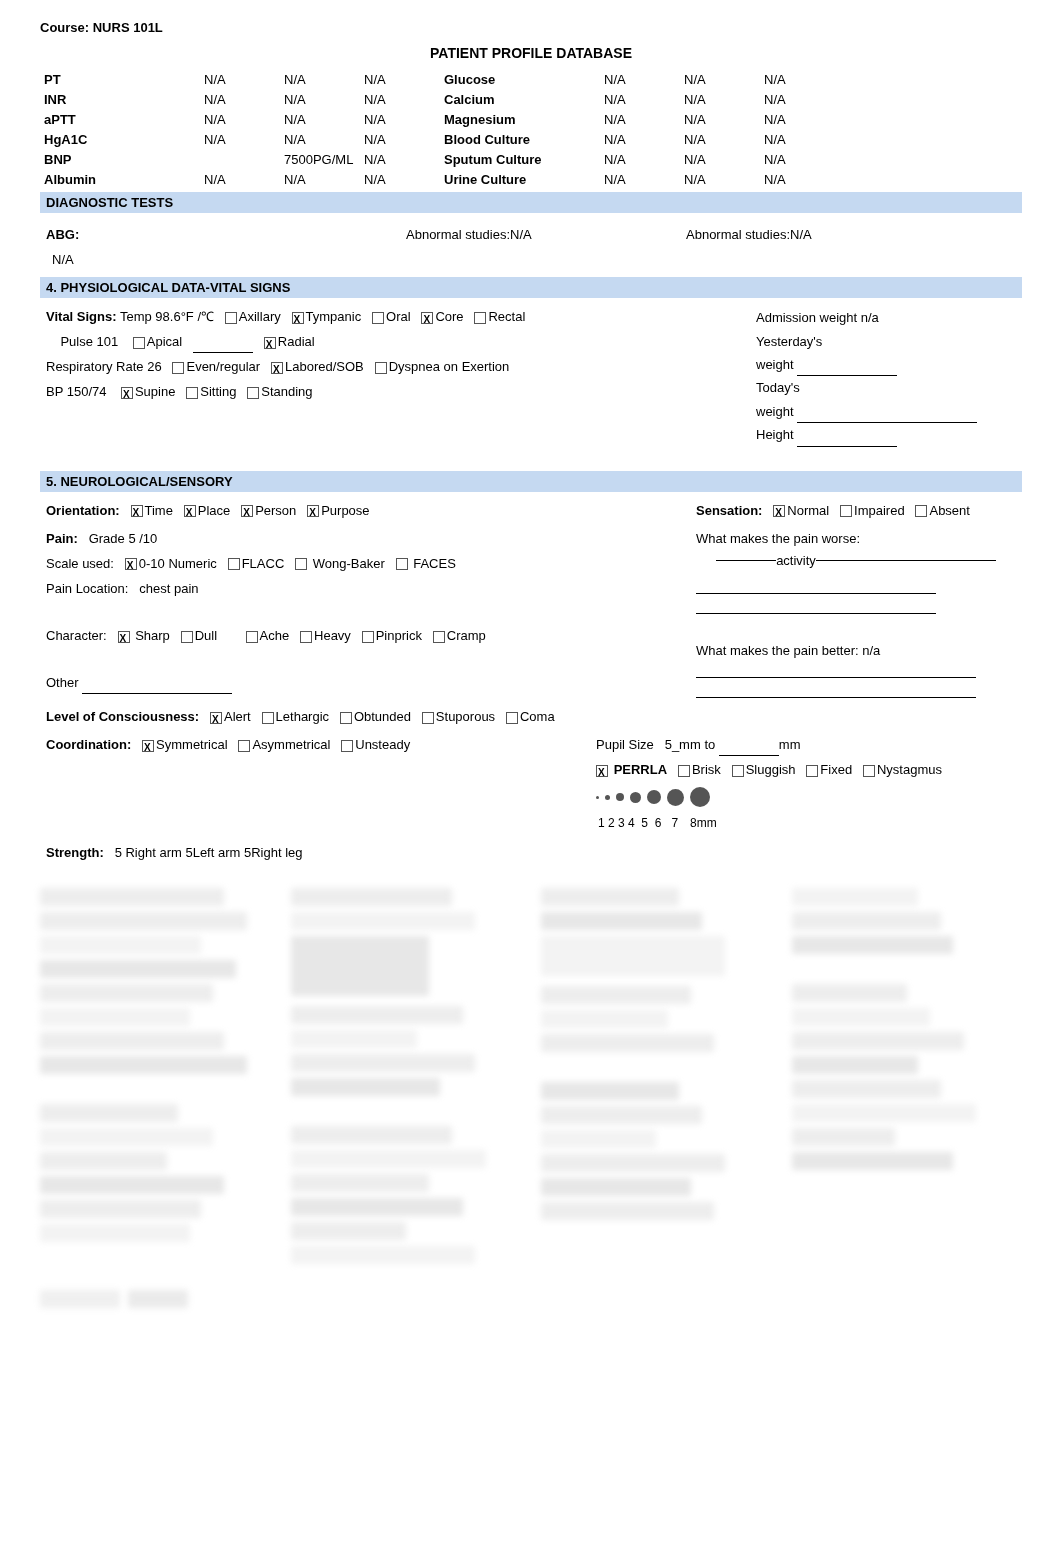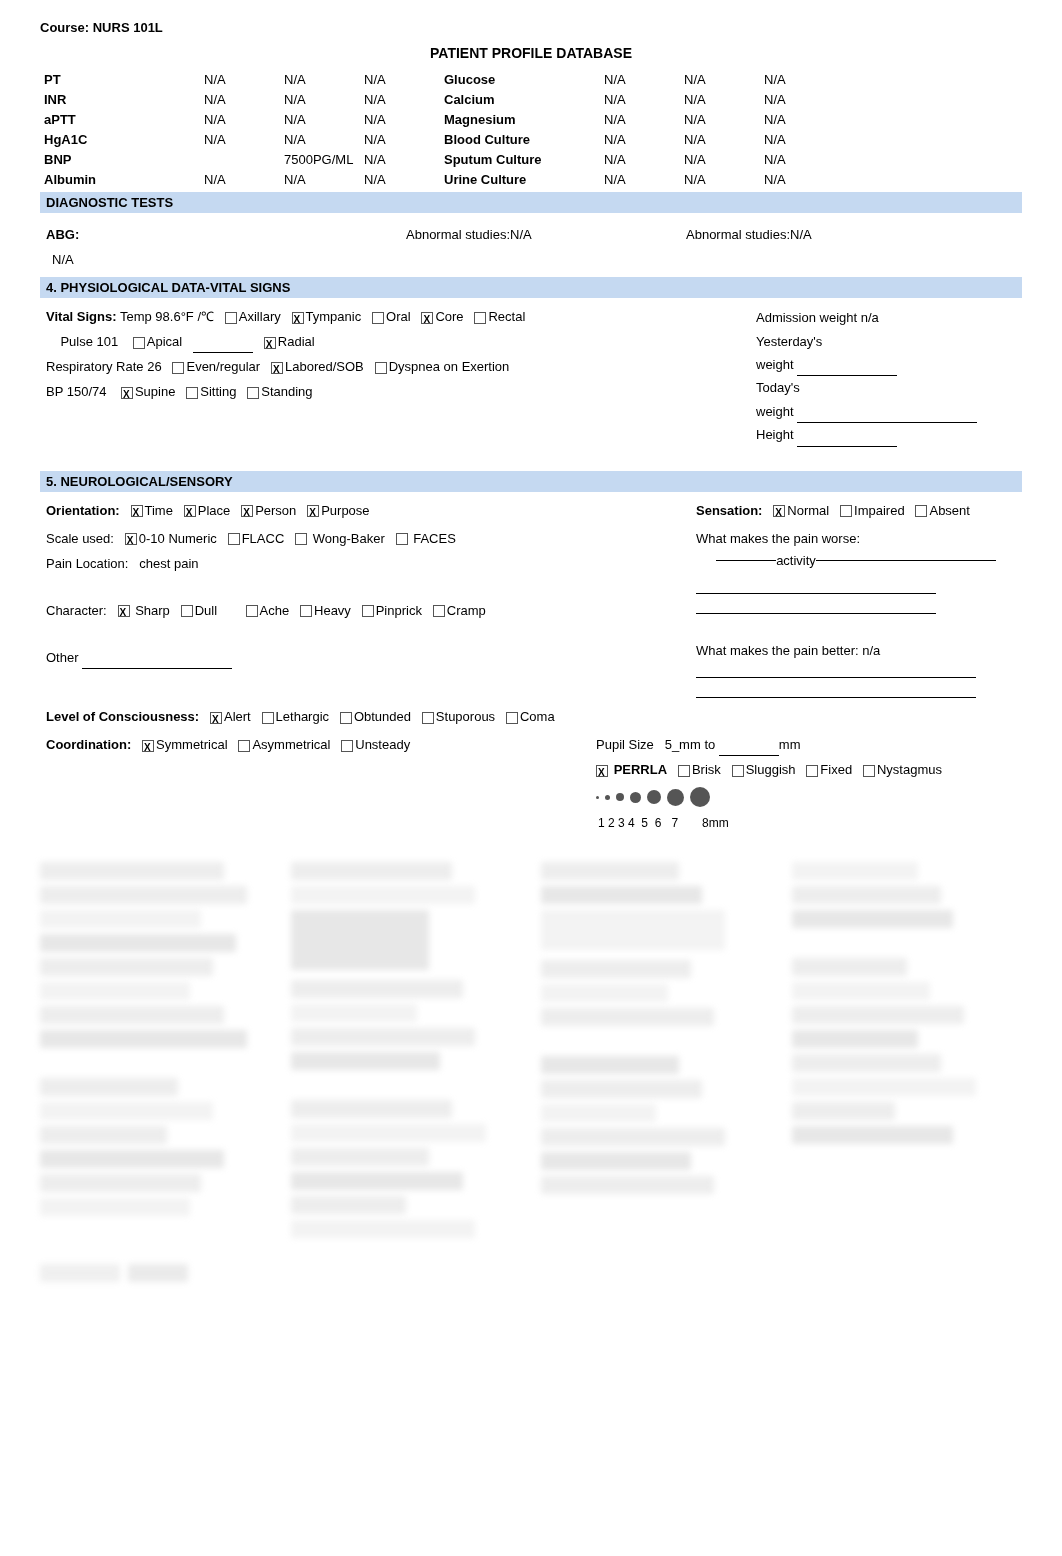--- a/index.html
+++ b/index.html
@@ -344,20 +344,25 @@
       <span class="cb checked"></span>Normal
       &nbsp;
       <span class="cb"></span>Impaired
       &nbsp;
       <span class="cb"></span>Absent
     </div>
   </div>
 
   <div class="pain-row">
     <div class="pain-left">
+      <p>
+        <span class="bold">Pain:</span>
+        &nbsp;
+        <span>Grade 5 /10</span>
+      </p>
       <p>
         <span>Scale used:</span>
         &nbsp;
         <span class="cb checked"></span>0-10 Numeric
         &nbsp;
         <span class="cb"></span>FLACC
         &nbsp;
         <span class="cb"></span> Wong-Baker
         &nbsp;
         <span class="cb"></span> FACES
@@ -459,27 +464,32 @@
 
       <div class="pupil-sizes">
         <div class="pupil" style="width:3px;height:3px;"></div>
         <div class="pupil" style="width:5px;height:5px;"></div>
         <div class="pupil" style="width:8px;height:8px;"></div>
         <div class="pupil" style="width:11px;height:11px;"></div>
         <div class="pupil" style="width:14px;height:14px;"></div>
         <div class="pupil" style="width:17px;height:17px;"></div>
         <div class="pupil" style="width:20px;height:20px;"></div>
       </div>
-      <div style="font-size:12px; display:flex; gap:24px; align-items:center; padding-left:2px;">
+      <div style="font-size:12px; display:flex; gap:12px; align-items:center; padding-left:2px;">
         <span>1 2 3 4 &nbsp;5 &nbsp;6 &nbsp;&nbsp;7</span>
         <span>8mm</span>
       </div>
     </div>
   </div>
 
+  <div class="strength-row">
+    <span class="bold">Strength:</span>
+    &nbsp;
+    <span>5 Right arm  5Left arm  5Right leg</span>
+  </div>
 </div>
 
 <div style="display:flex; gap:20px; margin-top:16px;">
   <div style="flex:1; filter:blur(3px); opacity:0.35;">
     <div style="height:18px; background:#ccc; margin-bottom:6px; width:80%;"></div>
     <div style="height:18px; background:#ccc; margin-bottom:6px; width:90%;"></div>
     <div style="height:18px; background:#ddd; margin-bottom:6px; width:70%;"></div>
     <div style="height:18px; background:#bbb; margin-bottom:6px; width:85%;"></div>
     <div style="height:18px; background:#ccc; margin-bottom:6px; width:75%;"></div>
     <div style="height:18px; background:#ddd; margin-bottom:6px; width:65%;"></div>

